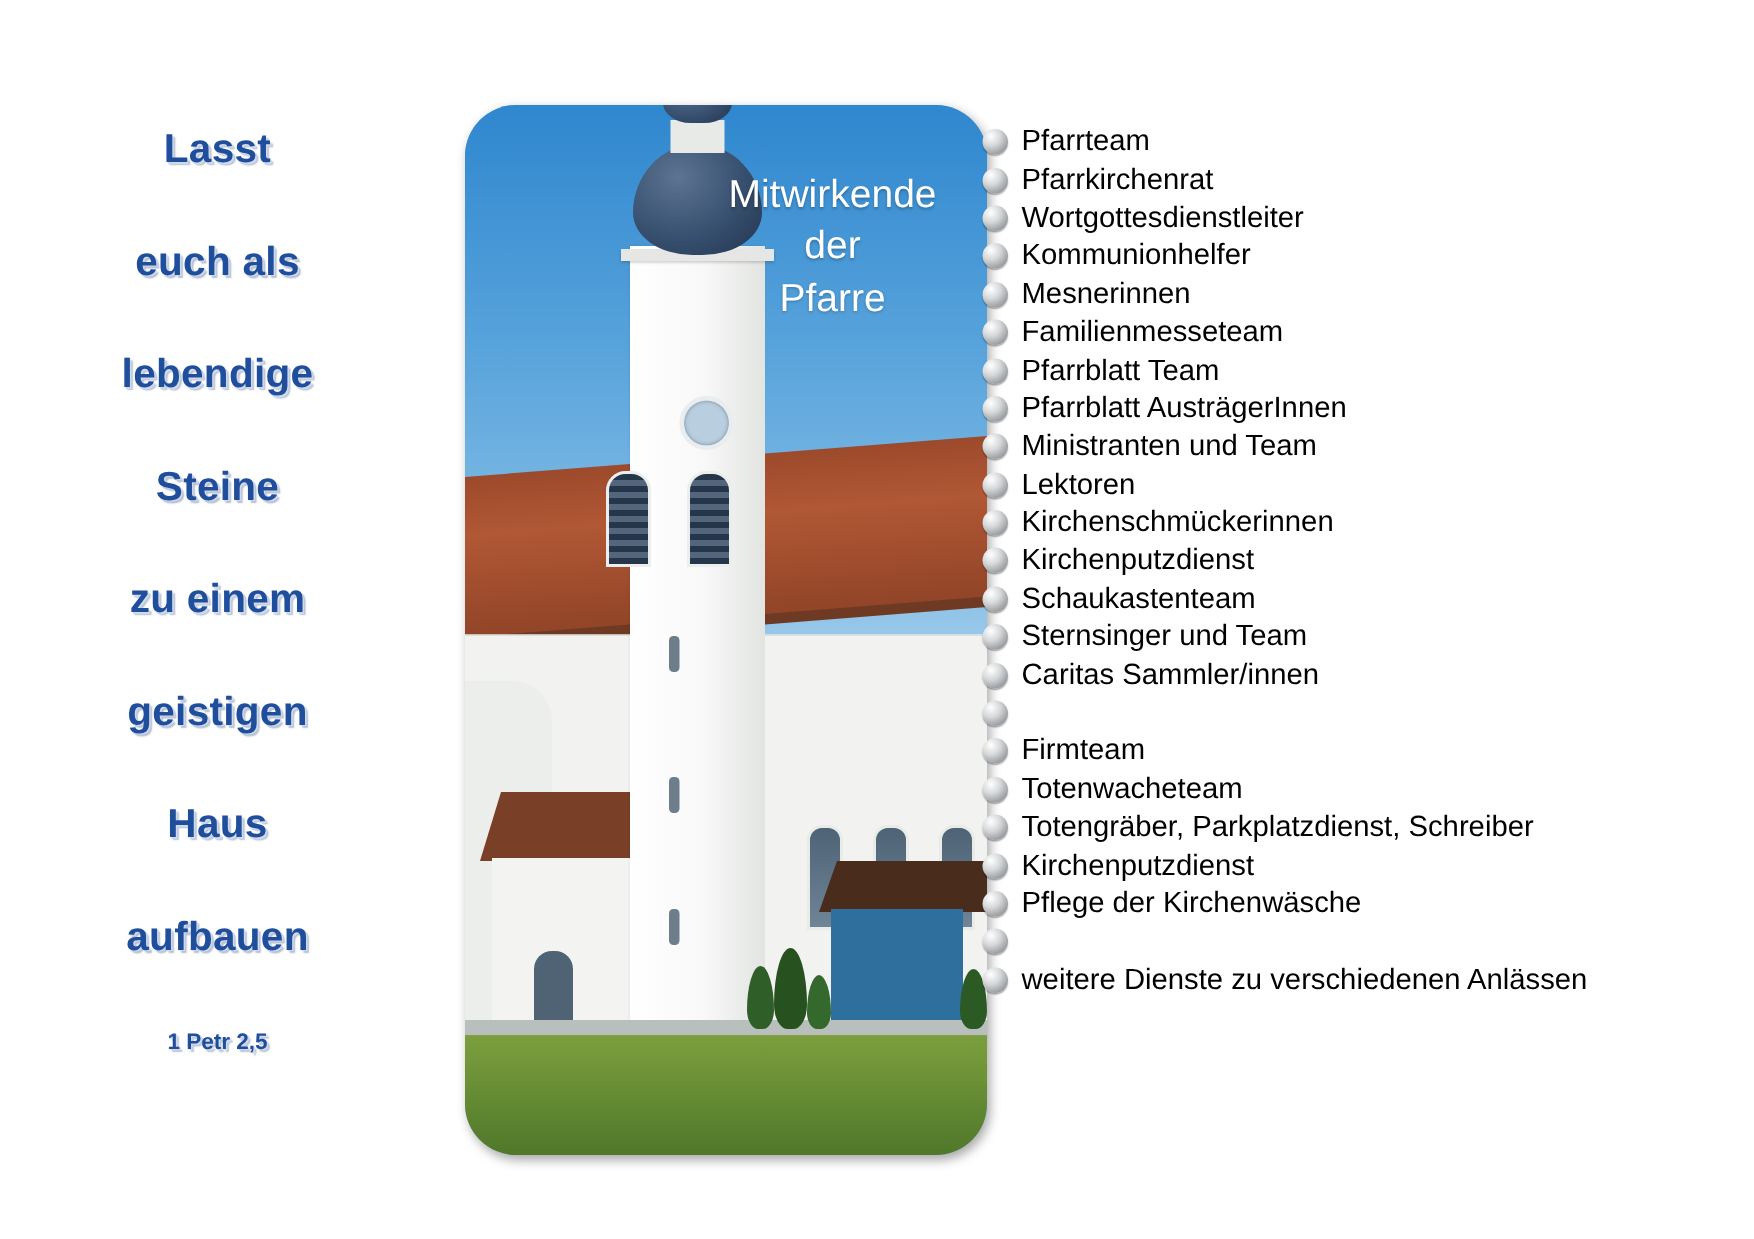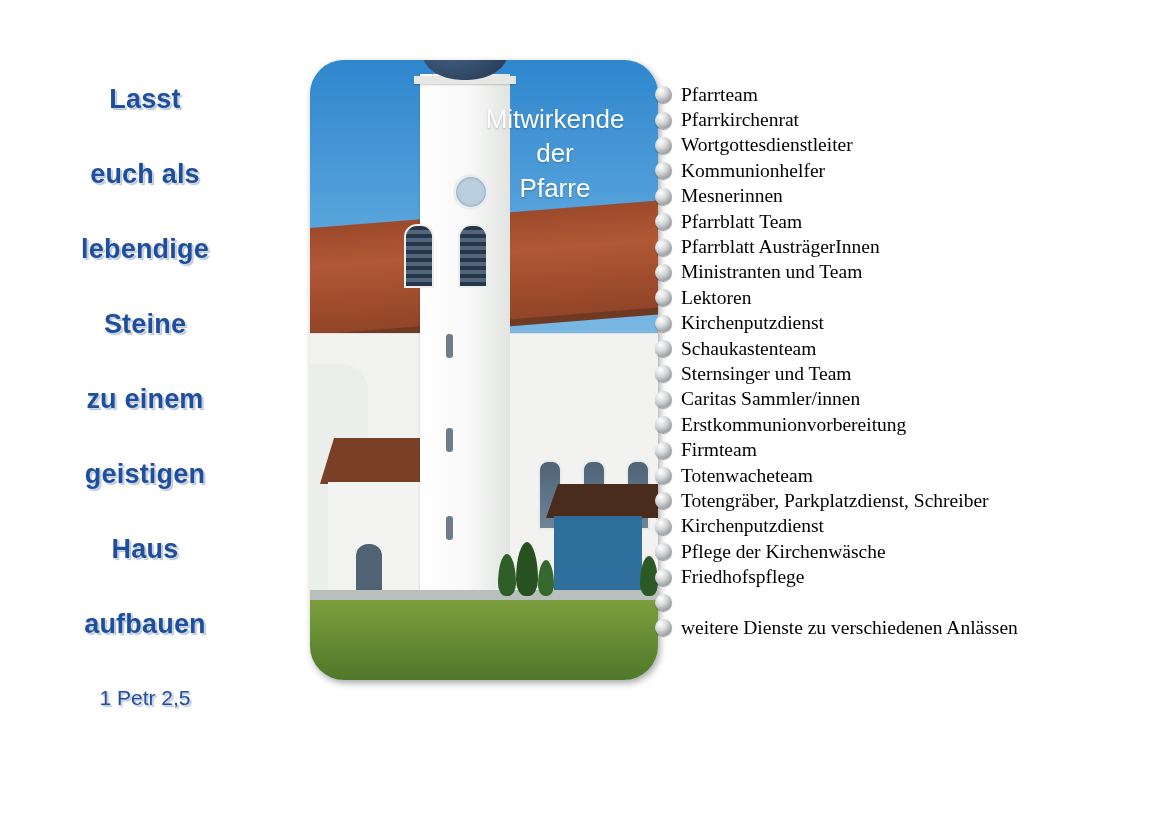--- a/index.html
+++ b/index.html
@@ -27,33 +27,33 @@
     color: #1F4E9C;
     font-weight: bold;
     font-size: 27px;
     line-height: 1.0;
     margin-bottom: 48px;
     text-shadow: 1px 1px 0 #cfd9ea, 2px 2px 1px rgba(120,140,175,0.55);
     letter-spacing: 0.2px;
   }
   .verse-ref {
     color: #1F4E9C;
-    font-weight: normal;
-    font-size: 21px;
+    font-weight: bold;
+    font-size: 15px;
     margin-top: 4px;
     text-shadow: 1px 1px 0 #cfd9ea, 2px 2px 1px rgba(120,140,175,0.5);
   }
 
   
   .photo-card {
     position: absolute;
     left: 310px;
-    top: 60px;
+    top: 70px;
     width: 348px;
-    height: 620px;
+    height: 700px;
     border-radius: 34px;
     overflow: hidden;
     box-shadow: 2px 3px 7px rgba(0,0,0,0.35);
     background: #7fb2dc;
   }
   
   .sky {
     position: absolute;
     left: 0; top: 0; right: 0;
     height: 650px;
@@ -285,21 +285,20 @@
   .list {
     position: absolute;
     left: 655px;
     top: 82px;
     width: 505px;
   }
   .list-item {
     display: flex;
     align-items: center;
     height: 25.4px;
-    font-family: Liberation Serif, serif;
   }
   .bullet {
     width: 17px;
     height: 17px;
     border-radius: 50%;
     flex: 0 0 17px;
     margin-right: 9px;
     background: radial-gradient(circle at 33% 28%, #ffffff 0%, #d6d8d9 38%, #9ea2a5 72%, #7b7f82 100%);
     box-shadow: 0 1px 1px rgba(0,0,0,0.35);
   }
@@ -386,53 +385,60 @@
   <div class="list-item">
       <span class="bullet"></span>
       <span class="item-label">Kommunionhelfer</span>
     </div>
   <div class="list-item">
       <span class="bullet"></span>
       <span class="item-label">Mesnerinnen</span>
     </div>
   <div class="list-item">
       <span class="bullet"></span>
+      <span class="item-label">Familienmesseteam</span>
+    </div>
+  <div class="list-item">
+      <span class="bullet"></span>
       <span class="item-label">Pfarrblatt Team</span>
     </div>
   <div class="list-item">
       <span class="bullet"></span>
       <span class="item-label">Pfarrblatt AusträgerInnen</span>
     </div>
   <div class="list-item">
       <span class="bullet"></span>
       <span class="item-label">Ministranten und Team</span>
     </div>
   <div class="list-item">
       <span class="bullet"></span>
       <span class="item-label">Lektoren</span>
     </div>
   <div class="list-item">
       <span class="bullet"></span>
+      <span class="item-label">Kirchenschmückerinnen</span>
+    </div>
+  <div class="list-item">
+      <span class="bullet"></span>
       <span class="item-label">Kirchenputzdienst</span>
     </div>
   <div class="list-item">
       <span class="bullet"></span>
       <span class="item-label">Schaukastenteam</span>
     </div>
   <div class="list-item">
       <span class="bullet"></span>
       <span class="item-label">Sternsinger und Team</span>
     </div>
   <div class="list-item">
       <span class="bullet"></span>
       <span class="item-label">Caritas Sammler/innen</span>
     </div>
   <div class="list-item">
       <span class="bullet"></span>
-      <span class="item-label">Erstkommunionvorbereitung</span>
     </div>
   <div class="list-item">
       <span class="bullet"></span>
       <span class="item-label">Firmteam</span>
     </div>
   <div class="list-item">
       <span class="bullet"></span>
       <span class="item-label">Totenwacheteam</span>
     </div>
   <div class="list-item">
@@ -442,22 +448,18 @@
   <div class="list-item">
       <span class="bullet"></span>
       <span class="item-label">Kirchenputzdienst</span>
     </div>
   <div class="list-item">
       <span class="bullet"></span>
       <span class="item-label">Pflege der Kirchenwäsche</span>
     </div>
   <div class="list-item">
       <span class="bullet"></span>
-      <span class="item-label">Friedhofspflege</span>
-    </div>
-  <div class="list-item">
-      <span class="bullet"></span>
     </div>
   <div class="list-item">
       <span class="bullet"></span>
       <span class="item-label">weitere Dienste zu verschiedenen Anlässen</span>
     </div>
 </div>
 
 </body></html>

